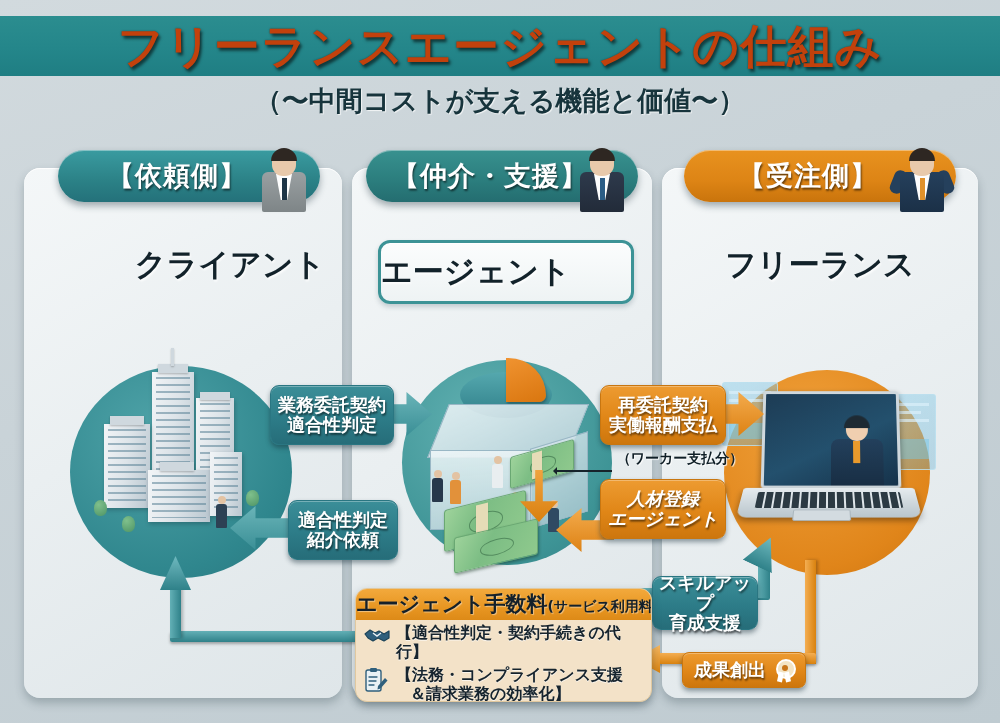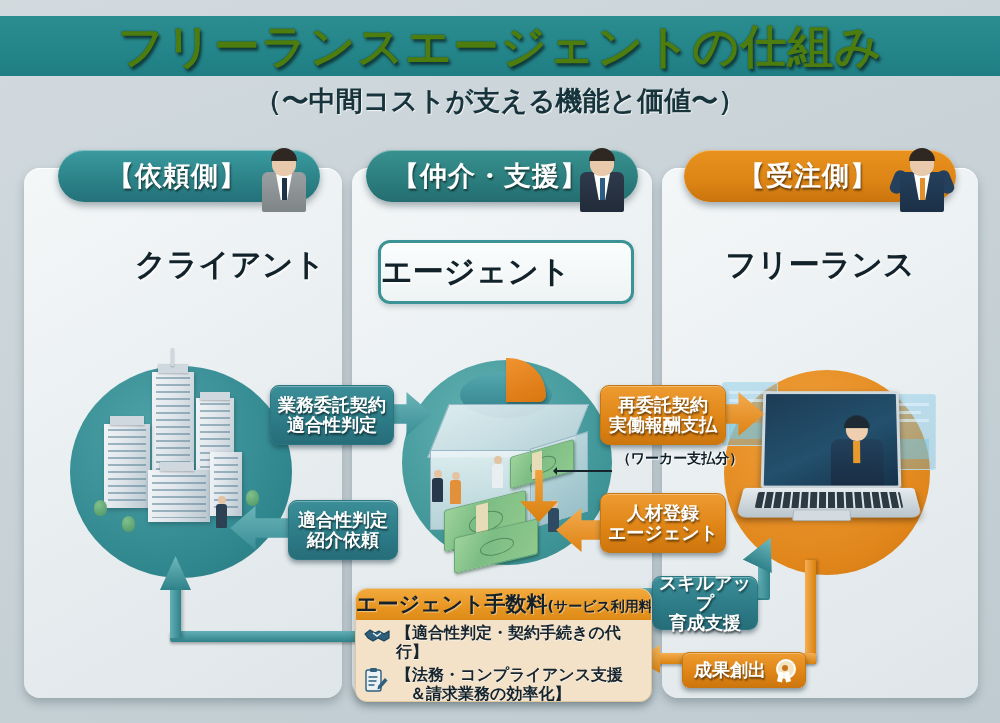--- a/index.html
+++ b/index.html
@@ -13,21 +13,21 @@
   #stage{position:absolute;inset:0;}
 
   
   .hdr-strip{
     position:absolute;left:0;top:16px;width:1000px;height:60px;
     background:linear-gradient(180deg,#2b8d8f 0%,#24868a 55%,#1f7e83 100%);
   }
   .hdr-title{
     position:absolute;left:0;top:14px;width:1000px;height:64px;
     line-height:64px;text-align:center;
-    font-size:46px;font-weight:bold;letter-spacing:1px;color:#4d7c0f;
+    font-size:46px;font-weight:bold;letter-spacing:1px;color:#c2410c;
     text-shadow:2px 3px 3px rgba(0,0,0,.55), 0 0 2px rgba(0,0,0,.4);
     white-space:nowrap;
   }
   .hdr-sub{
     position:absolute;left:0;top:82px;width:1000px;height:38px;
     line-height:38px;text-align:center;
     font-size:27px;font-weight:bold;color:#17343c;
     text-shadow:1px 1px 1px rgba(255,255,255,.75);
     white-space:nowrap;
   }
@@ -172,21 +172,21 @@
     text-shadow:1px 2px 2px rgba(0,0,0,.55);z-index:6;
   }
   .chip.teal{background:linear-gradient(180deg,#3b8e98 0%,#2d7c88 55%,#266d79 100%);border:1px solid #2a7682;}
   .chip.orange{background:linear-gradient(180deg,#ed9b31 0%,#e08617 55%,#cd760d 100%);border:1px solid #c87610;}
   .chip .l1{font-size:18px;}
   .chip .l2{font-size:18px;}
 
   #chip-contract{left:270px;top:385px;width:122px;height:58px;}
   #chip-request{left:288px;top:500px;width:108px;height:58px;}
   #chip-resub{left:600px;top:385px;width:124px;height:58px;}
-  #chip-register{left:600px;top:493px;width:124px;height:58px;}
+  #chip-register{left:600px;top:479px;width:124px;height:58px;font-style:italic;}
   #chip-skill{left:652px;top:576px;width:104px;height:52px;}
   #chip-result{left:682px;top:652px;width:122px;height:34px;
      flex-direction:row;gap:8px;font-size:18px;border-radius:7px;}
 
   
   #cap-actual{position:absolute;left:610px;top:450px;width:140px;text-align:center;z-index:6;}
   #cap-actual .c1{font-size:18px;font-weight:bold;color:#0f1e26;
      text-shadow:1px 1px 1px rgba(255,255,255,.9);white-space:nowrap;}
   #cap-actual .c2{font-size:14px;font-weight:bold;color:#0f1e26;
      text-shadow:1px 1px 1px rgba(255,255,255,.9);white-space:nowrap;}

